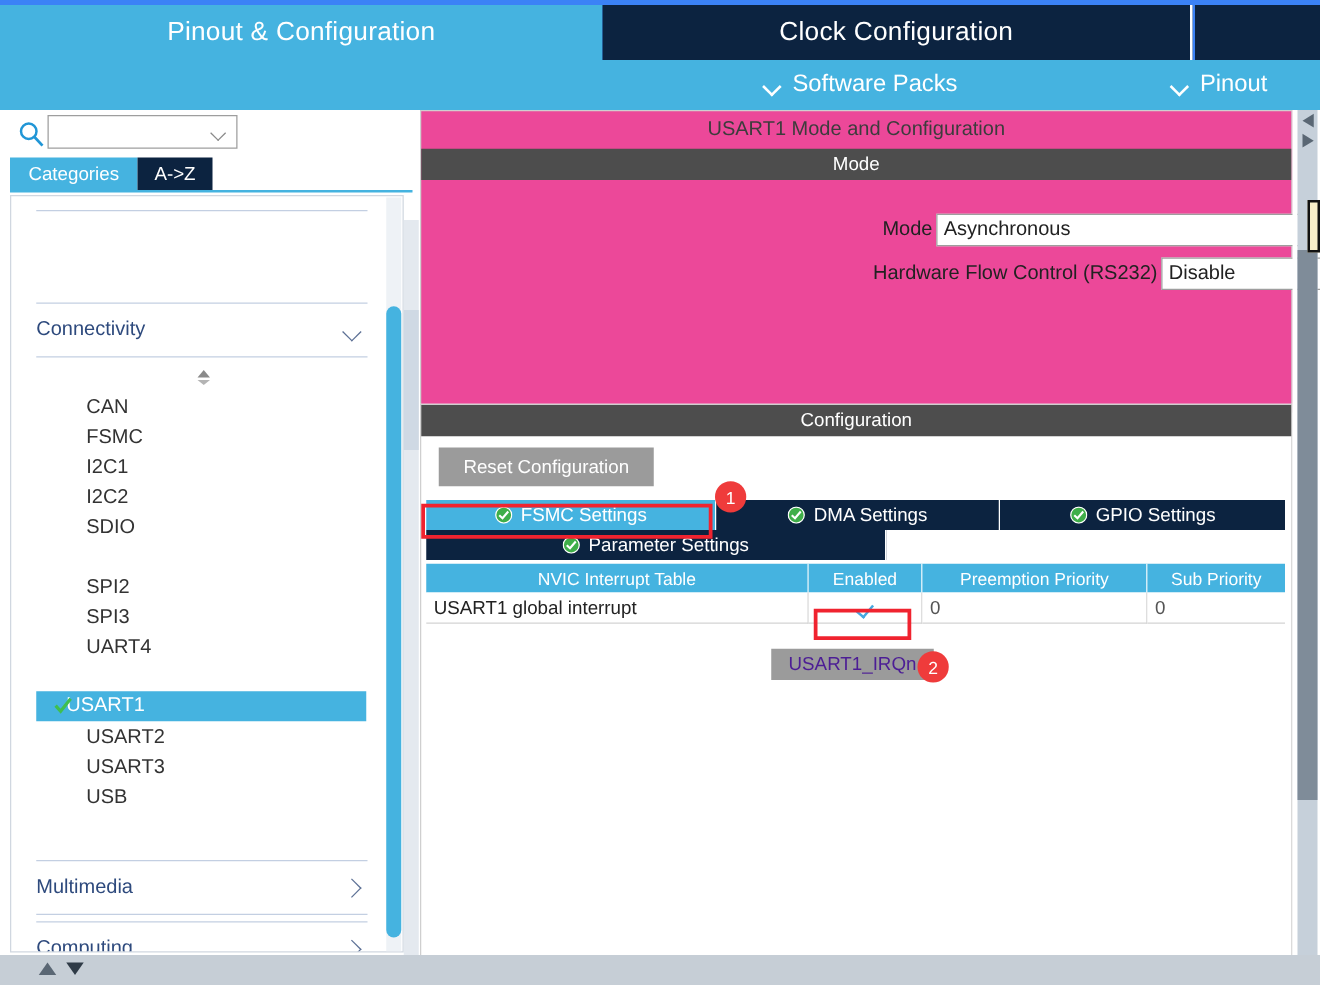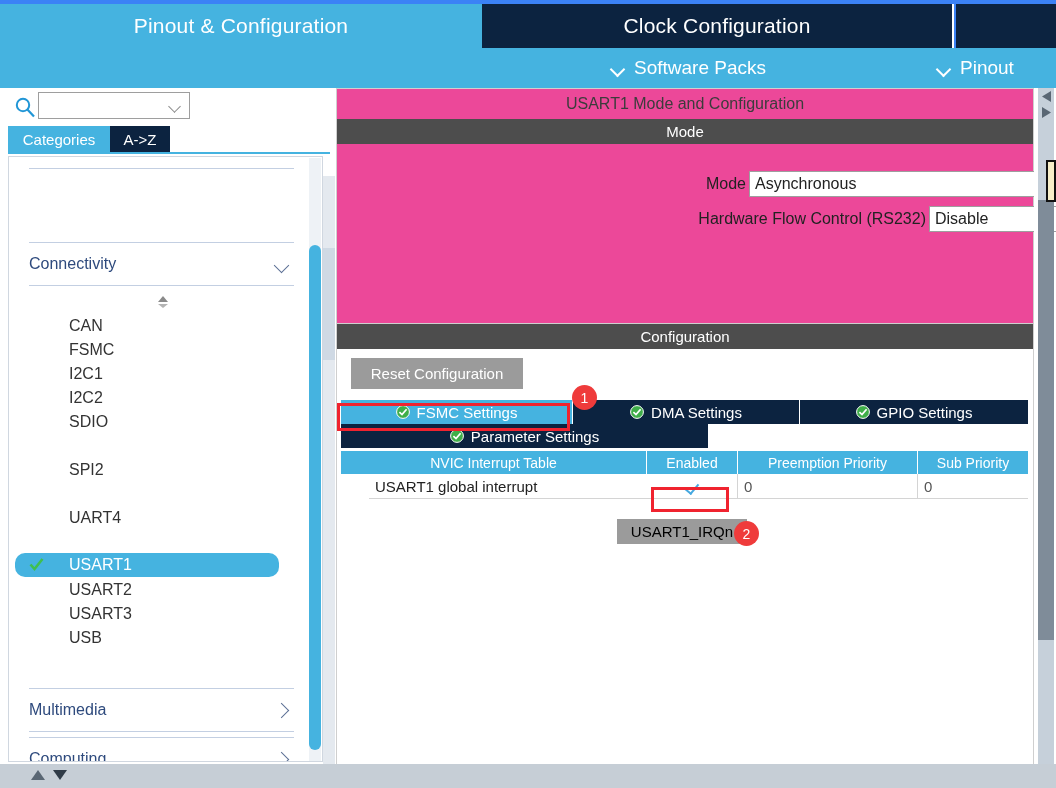--- a/index.html
+++ b/index.html
@@ -140,23 +140,22 @@
   }
   #scroll-up-hint {
     position: absolute; left: 145px; top: 138px; width: 18px; height: 14px;
   }
   .periph-item {
     position: absolute; left: 28px; width: 250px; height: 24px;
     display: flex; align-items: center;
     font-size: 16px; color: #333333; padding-left: 32px;
   }
   .periph-item.selected {
-    background: #45b3e0; color: #ffffff; left: 6px; width: 264px;
-    padding-left: 54px;
-    border-radius: 10px;
+    background: #45b3e0; color: #ffffff; left: 20px; width: 264px;
+    padding-left: 24px;
   }
   .check-green {
     position: absolute; left: 14px; top: 4px; width: 15px; height: 15px;
   }
   
   #tree-scroll-track {
     position: absolute; right: 1px; top: 1px; width: 12px; height: 604px;
     background: #eef2f6;
   }
   #tree-scroll-thumb {
@@ -257,38 +256,38 @@
   .tbl-cell {
     position: absolute; top: 23px; height: 25px;
     background: #ffffff; color: #222222; font-size: 15px;
     display: flex; align-items: center;
     border-right: 1px solid #d4d4d4; border-bottom: 1px solid #d4d4d4;
   }
   #th-name  { left: 0;   width: 306px; }
   #th-enx   { left: 306px; width: 91px; }
   #th-preem { left: 397px; width: 180px; }
   #th-sub   { left: 577px; width: 110px; border-right: none; }
-  #td-name  { left: 0;   width: 306px; padding-left: 6px; margin-left: 28px; }
+  #td-name  { left: 0;   width: 306px; padding-left: 6px; }
   #td-en    { left: 306px; width: 91px; justify-content: center; }
   #td-preem { left: 397px; width: 180px; padding-left: 6px; color: #555; }
   #td-sub   { left: 577px; width: 110px; padding-left: 6px; color: #555;
               border-right: none; }
   .checkbox-blue {
     width: 16px; height: 16px; border: 1px solid #ffffff; position: relative;
   }
   .checkbox-blue::after {
     content: ""; position: absolute; left: 3px; top: 2px;
     width: 6px; height: 11px;
     border-right: 2.6px solid #45a8e0; border-bottom: 2.6px solid #45a8e0;
     transform: rotate(40deg);
   }
 
   #irq-chip {
     position: absolute; left: 280px; top: 195px; width: 130px; height: 25px;
-    background: #9b9b9b; color: #000000; font-size: 15px;
+    background: #9b9b9b; color: #4c1d95; font-size: 15px;
     display: flex; align-items: center; justify-content: center;
   }
 
   
   .ann-rect {
     position: absolute; border: 3px solid #f0232f; pointer-events: none;
   }
   #ann-rect-1 { left: 337px; top: 403px; width: 233px; height: 28px; }
   #ann-rect-2 { left: 651px; top: 487px; width: 78px; height: 25px; }
   .ann-badge {
@@ -415,20 +414,23 @@
         <span>I2C1</span>
       </div>
       <div class="periph-item" style="top:229px;">
         <span>I2C2</span>
       </div>
       <div class="periph-item" style="top:253px;">
         <span>SDIO</span>
       </div>
       <div class="periph-item" style="top:301px;">
         <span>SPI2</span>
+      </div>
+      <div class="periph-item" style="top:325px;">
+        <span>SPI3</span>
       </div>
       <div class="periph-item" style="top:349px;">
         <span>UART4</span>
       </div>
       <div class="periph-item selected" style="top:396px;">
         <svg class="check-green" viewBox="0 0 15 15">
           <polyline points="1.5,7.5 5.5,12 13.5,2" fill="none" stroke="#3fbf4f" stroke-width="2.6"></polyline>
         </svg>
         <span>USART1</span>
       </div>

